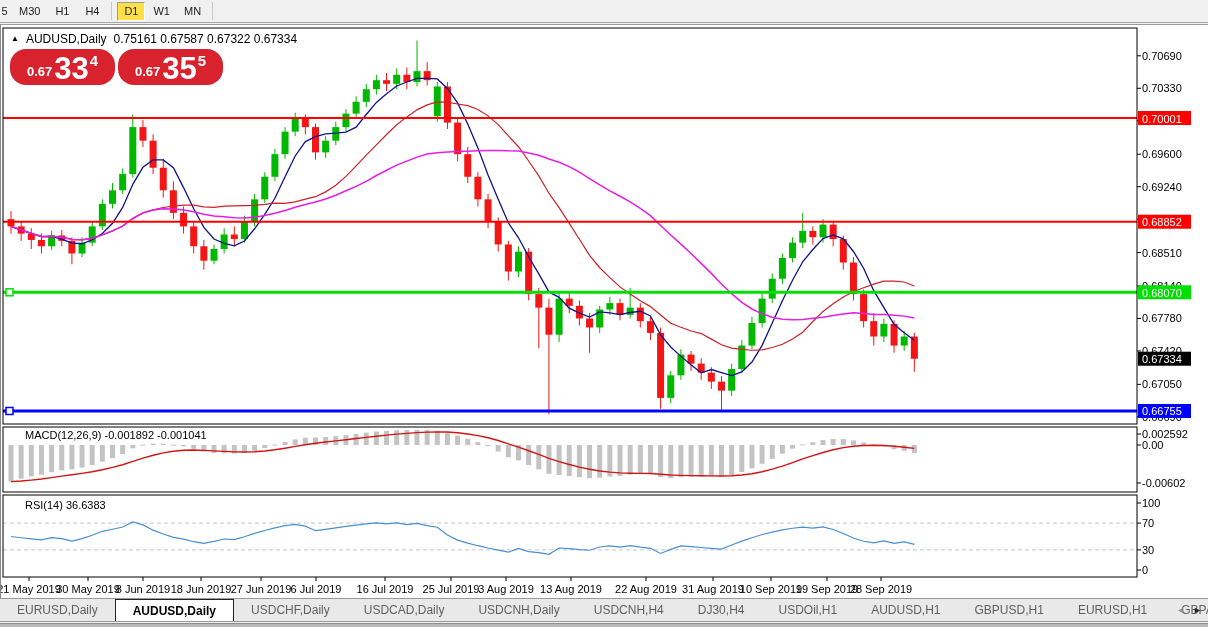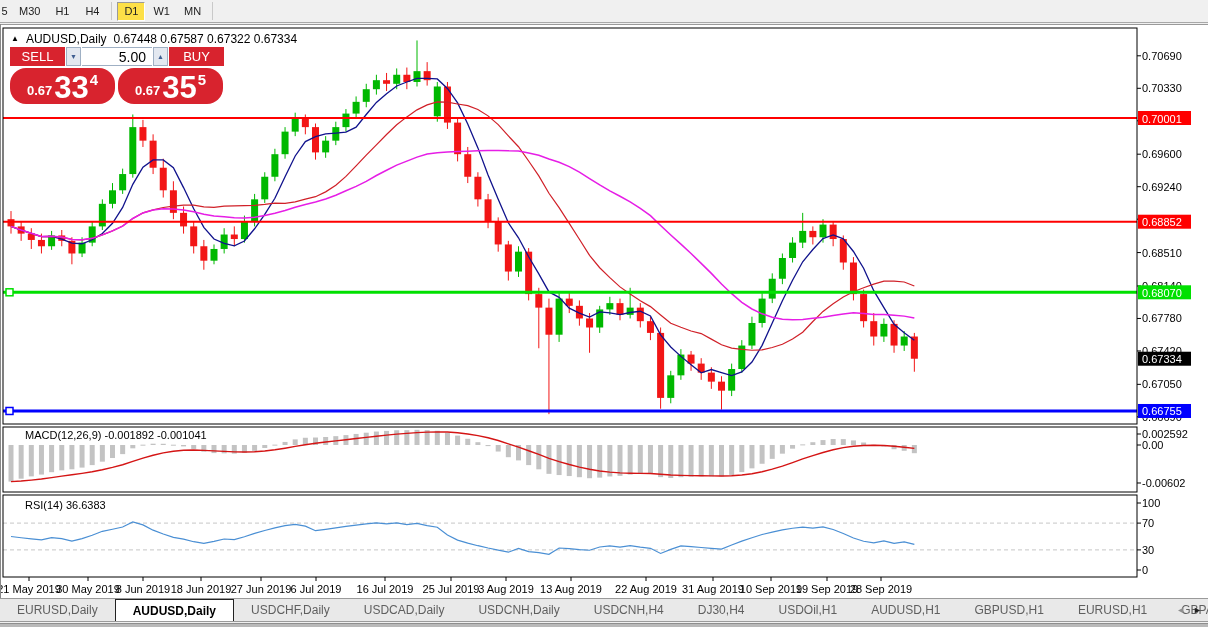--- a/index.html
+++ b/index.html
@@ -438,35 +438,24 @@
         <text x="770" y="569" font-size="11" fill="#000" text-anchor="middle">10 Sep 2019</text>
         <line x1="826" y1="553" x2="826" y2="557" stroke="#000"></line>
         <text x="826" y="569" font-size="11" fill="#000" text-anchor="middle">19 Sep 2019</text>
         <line x1="880" y1="553" x2="880" y2="557" stroke="#000"></line>
         <text x="880" y="569" font-size="11" fill="#000" text-anchor="middle">28 Sep 2019</text>
       </svg>
 
     <div class="chart-title">
       <span class="arr">▲</span>
       <span>AUDUSD,Daily</span>
-      <span>0.67448 0.67587 0.67322 0.67334</span>
+      <span>0.75161 0.67587 0.67322 0.67334</span>
     </div>
 
     <div class="trade-panel">
-      <div class="tp-row1">
-        <div class="btn-red">SELL</div>
-        <div class="spin">
-          <span>▼</span>
-        </div>
-        <input class="vol-input" value="5.00" style="">
-        <div class="spin">
-          <span>▲</span>
-        </div>
-        <div class="btn-red">BUY</div>
-      </div>
       <div class="tp-row2">
         <div class="price-box">
           <span class="small">0.67</span>
           <span class="big">33</span>
           <span class="sup">4</span>
         </div>
         <div class="price-box">
           <span class="small">0.67</span>
           <span class="big">35</span>
           <span class="sup">5</span>

